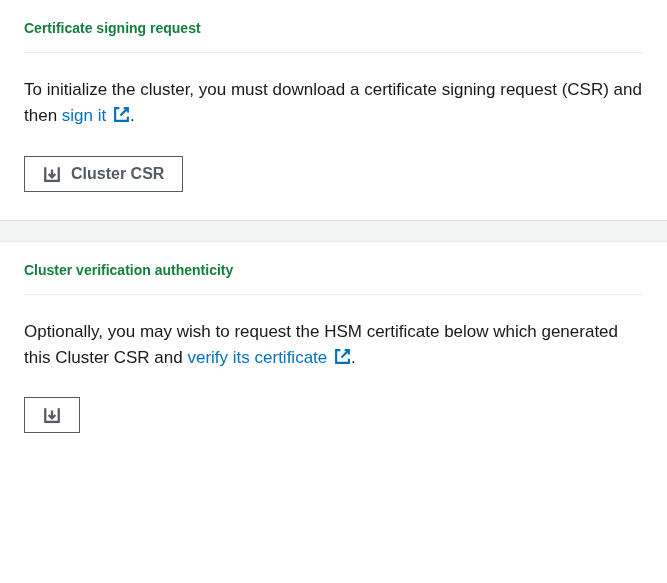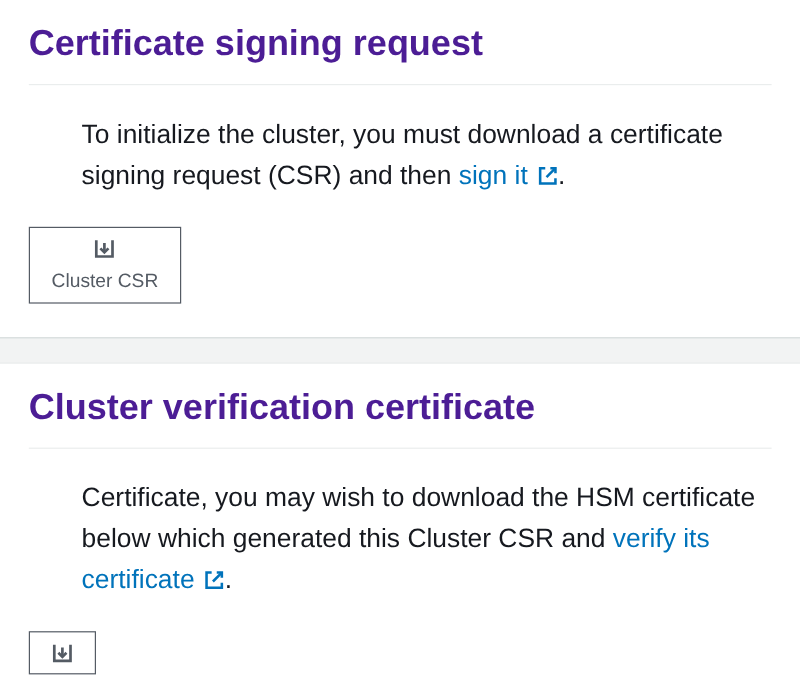--- a/index.html
+++ b/index.html
@@ -10,63 +10,61 @@
   body {
     font-family: "Amazon Ember", "Helvetica Neue", Arial, sans-serif;
     background: #fff;
     color: #16191f;
     width: 667px;
   }
   .section {
     padding: 20px 24px 28px 24px;
   }
   .section-heading {
-    font-size: 30px;
+    font-size: 14px;
     font-weight: 700;
-    color: #4c1d95;
+    color: #15803d;
     padding-bottom: 16px;
   }
   .divider-light {
     border: none;
     border-top: 1px solid #eaeded;
     margin: 0;
   }
   .section-body {
     padding-top: 24px;
   }
   .desc {
-    font-size: 22px;
+    font-size: 17px;
     line-height: 1.55;
     color: #16191f;
     margin-bottom: 24px;
-    margin-left: 44px;
   }
   .link {
     color: #0073bb;
     text-decoration: none;
     cursor: pointer;
   }
   .ext-icon {
     display: inline-block;
     vertical-align: -2px;
     margin-left: 2px;
   }
   .btn {
     display: inline-flex;
     align-items: center;
     gap: 10px;
     border: 1px solid #545b64;
     background: #fff;
     padding: 8px 18px;
     font-size: 16px;
-    font-weight: 400;
+    font-weight: 700;
     color: #545b64;
     cursor: pointer;
     font-family: inherit;
-    flex-direction: column;
   }
   .btn .dl-icon {
     display: inline-flex;
   }
   .gap-bar {
     height: 22px;
     background: #f2f3f3;
     border-top: 1px solid #d5dbdb;
     border-bottom: 1px solid #eaeded;
   }
@@ -97,25 +95,25 @@
         </svg>
       </span>
       <span>Cluster CSR</span>
     </button>
   </div>
 </div>
 
 <div class="gap-bar"></div>
 
 <div class="section">
-  <h2 class="section-heading">Cluster verification certificate</h2>
+  <h2 class="section-heading">Cluster verification authenticity</h2>
   <hr class="divider-light">
   <div class="section-body">
     <p class="desc">
-      <span>Certificate, you may wish to download the HSM certificate below which generated this Cluster CSR and </span><a class="link"><span>verify its certificate</span>
+      <span>Optionally, you may wish to request the HSM certificate below which generated this Cluster CSR and </span><a class="link"><span>verify its certificate</span>
         <span class="ext-icon">
           <svg width="17" height="17" viewBox="0 0 16 16" fill="none" stroke="#0073bb" stroke-width="2">
             <path d="M6 2H2v12h12v-4"></path>
             <path d="M10 2h4v4"></path>
             <path d="M14 2L7 9"></path>
           </svg>
         </span></a><span>.</span>
     </p>
     <button class="btn">
       <span class="dl-icon">

